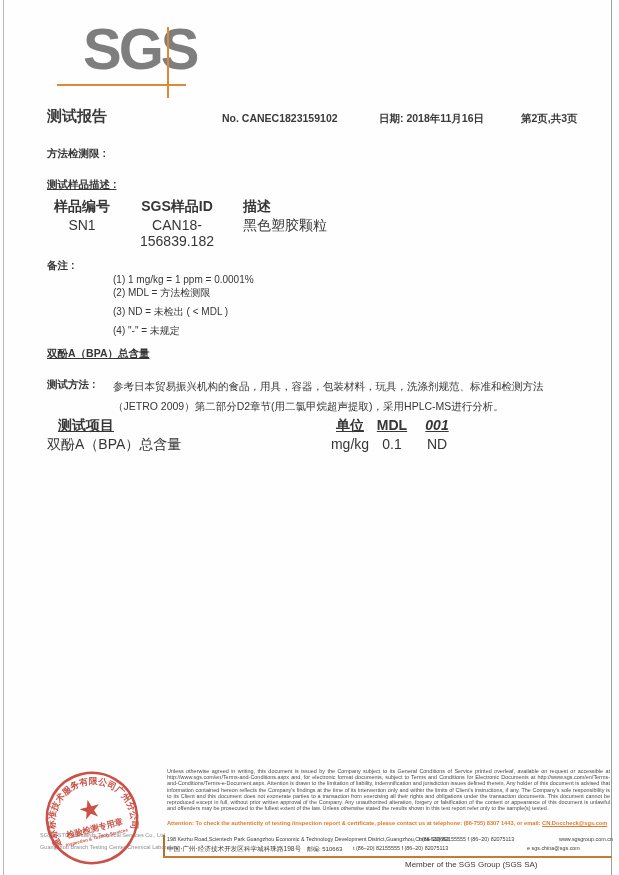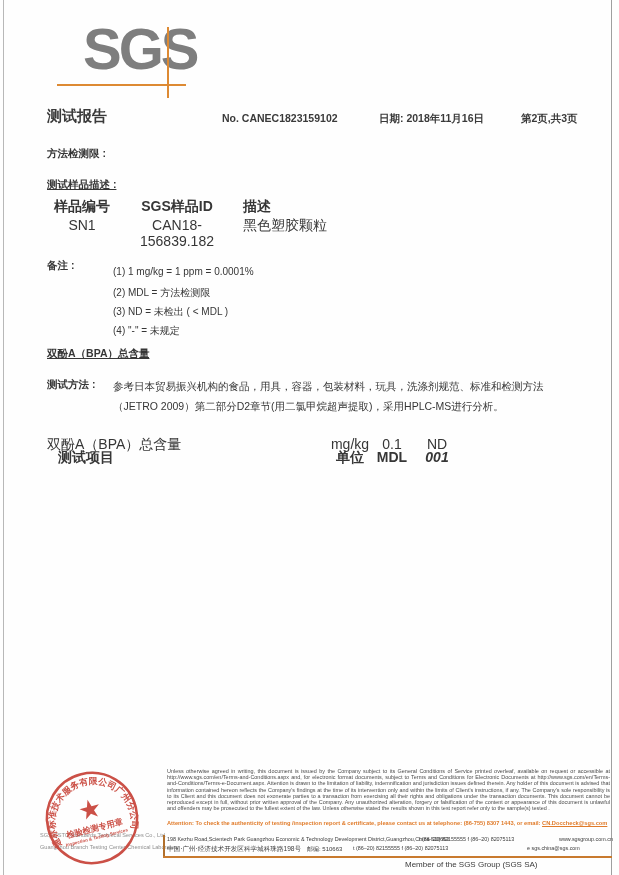--- a/index.html
+++ b/index.html
@@ -29,21 +29,21 @@
   
   .cell{position:absolute;font-size:14px;color:#363636;}
   .cc{text-align:center;}
 
   .note{position:absolute;left:113px;font-size:10px;color:#363636;}
 
   .method-text{position:absolute;left:113px;top:376px;width:474px;font-size:10.5px;
     line-height:20px;color:#363636;}
 
   
-  .rt-h{font-weight:600;margin-top:32px;}
+  .rt-h{font-weight:600;text-decoration:underline;}
   .it{font-style:italic;}
 
   
   .disclaimer{position:absolute;left:167px;top:768px;width:443px;
     font-size:5.45px;line-height:6.2px;color:#4c4c4c;text-align:justify;}
   .attention{position:absolute;left:167px;top:820px;width:443px;
     font-size:5.7px;line-height:6.3px;font-weight:bold;color:#e07b2a;}
   .company{position:absolute;left:40px;font-size:5.6px;color:#8f8f8f;white-space:nowrap;}
   .addr-line{position:absolute;left:167px;width:445px;height:9px;font-size:5.4px;color:#3c3c3c;white-space:nowrap;}
   .addr-line span{position:absolute;top:0;}
@@ -77,21 +77,21 @@
 
   <div class="cell b cc" style="left:47px;top:198px;width:70px;">样品编号</div>
   <div class="cell b cc" style="left:117px;top:198px;width:120px;">SGS样品ID</div>
   <div class="cell b" style="left:243px;top:198px;">描述</div>
 
   <div class="cell cc" style="left:47px;top:217px;width:70px;">SN1</div>
   <div class="cell cc" style="left:117px;top:217px;width:120px;">CAN18-156839.182</div>
   <div class="cell" style="left:243px;top:217px;">黑色塑胶颗粒</div>
 
   <div class="abs label" style="left:47px;top:259px;">备注 :</div>
-  <div class="note" style="top:266px;">(1) 1 mg/kg = 1 ppm = 0.0001%</div>
+  <div class="note" style="top:274px;">(1) 1 mg/kg = 1 ppm = 0.0001%</div>
   <div class="note" style="top:286px;">(2) MDL = 方法检测限</div>
   <div class="note" style="top:305px;">(3) ND = 未检出 ( &lt; MDL )</div>
   <div class="note" style="top:324px;">(4) "-" = 未规定</div>
 
   <div class="abs label ul b" style="left:47px;top:347px;">双酚A（BPA）总含量</div>
   <div class="abs label" style="left:47px;top:378px;">测试方法 :</div>
   <div class="method-text">参考日本贸易振兴机构的食品，用具，容器，包装材料，玩具，洗涤剂规范、标准和检测方法（JETRO 2009）第二部分D2章节(用二氯甲烷超声提取)，采用HPLC-MS进行分析。</div>
 
   <div class="cell rt-h" style="left:58px;top:417px;">测试项目</div>
   <div class="cell rt-h cc" style="left:325px;top:417px;width:50px;">单位</div>

